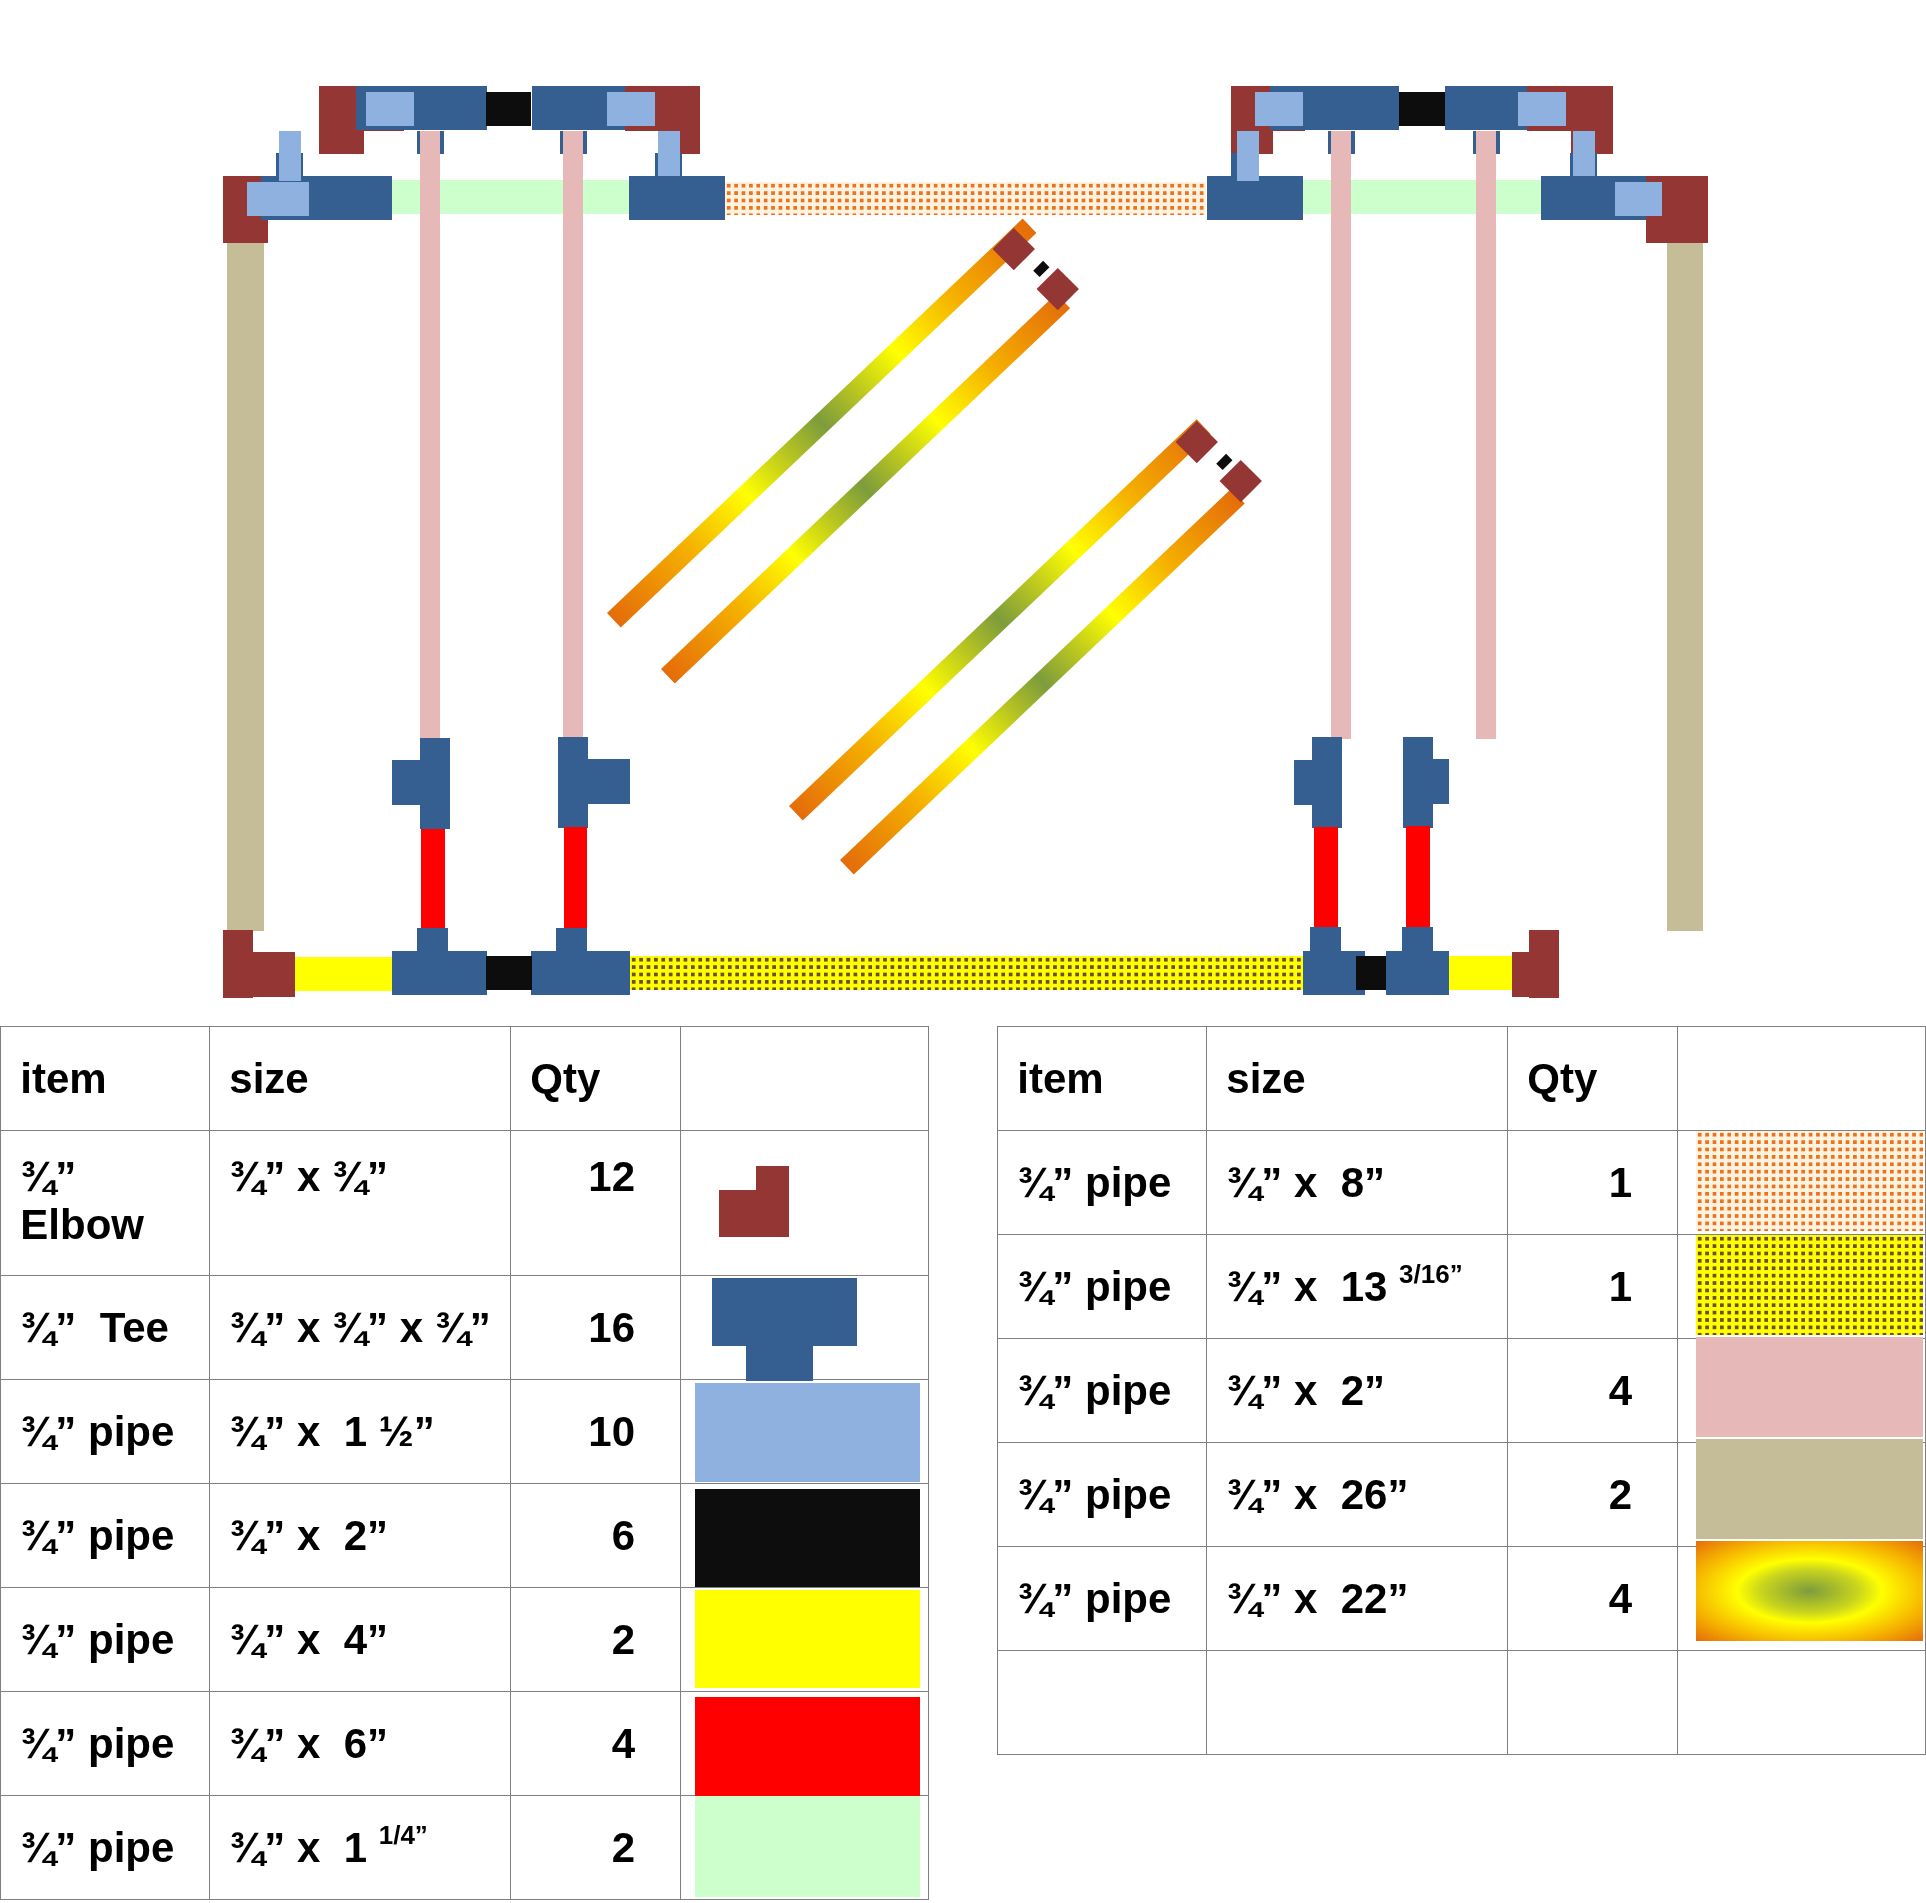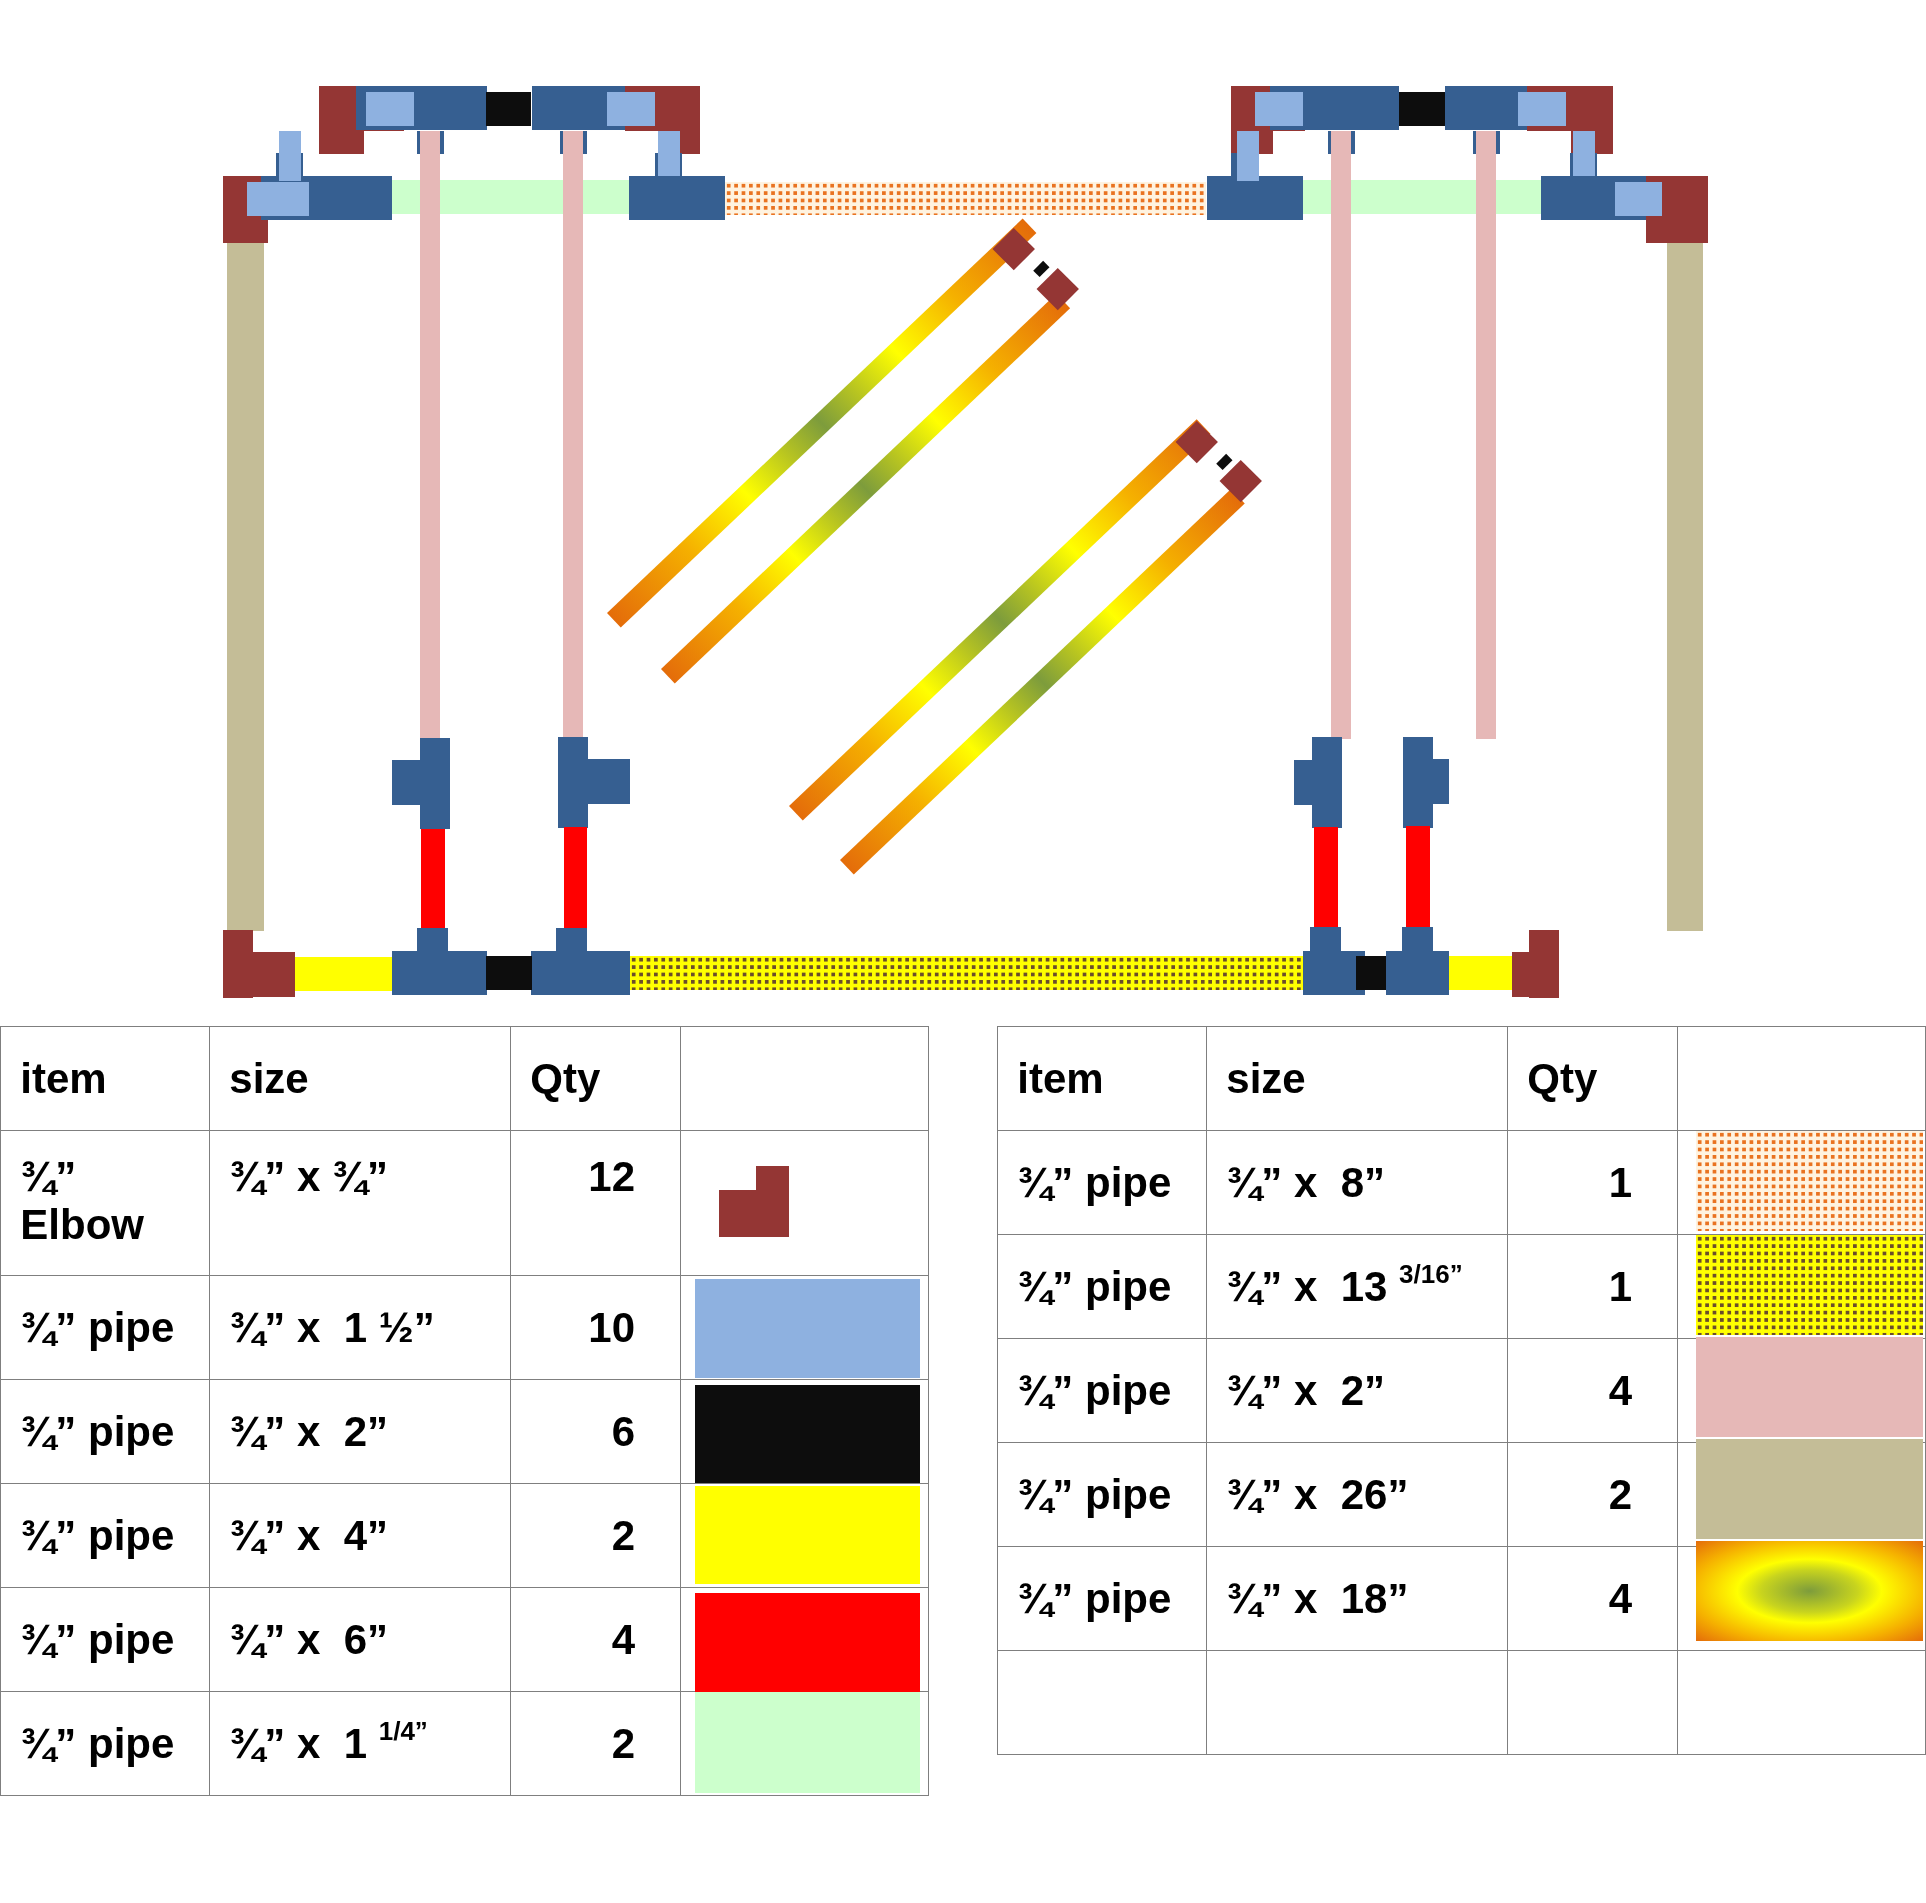--- a/index.html
+++ b/index.html
@@ -152,20 +152,29 @@
   <tr style="height:145px">
     <td class="top"><span>¾”</span><br><span>Elbow</span></td>
     <td class="top">¾” x ¾”</td>
     <td class="qty top">12</td>
     <td>
       <div class="sw elbow" style="left:75px;top:35px;width:33px;height:70px;"></div>
       <div class="sw elbow" style="left:38px;top:59px;width:70px;height:47px;"></div>
     </td>
   </tr>
   <tr style="height:104px">
+    <td style="white-space:pre">¾”  Tee</td>
+    <td>¾” x ¾” x ¾”</td>
+    <td class="qty">16</td>
+    <td>
+      <div class="sw tee" style="left:31px;top:2.3px;width:145px;height:68px;"></div>
+      <div class="sw tee" style="left:65px;top:68px;width:67px;height:37px;"></div>
+    </td>
+  </tr>
+  <tr style="height:104px">
     <td>¾” pipe</td>
     <td style="white-space:pre">¾” x  1 ½”</td>
     <td class="qty">10</td>
     <td>
           <div class="sw p15" style="left:13.6px;top:3.4px;width:225px;height:99px;"></div>
         </td>
   </tr>
   <tr style="height:104px">
     <td>¾” pipe</td>
     <td style="white-space:pre">¾” x  2”</td>
@@ -242,21 +251,21 @@
   <tr style="height:104px">
     <td>¾” pipe</td>
     <td style="white-space:pre">¾” x  26”</td>
     <td class="qty">2</td>
     <td>
           <div class="sw p21" style="left:18px;top:-4.5px;width:227px;height:100px;"></div>
         </td>
   </tr>
   <tr style="height:104px">
     <td>¾” pipe</td>
-    <td style="white-space:pre">¾” x  18”</td>
+    <td style="white-space:pre">¾” x  22”</td>
     <td class="qty">4</td>
     <td>
           <div class="sw p22r" style="left:18px;top:-5.7px;width:227px;height:100px;"></div>
         </td>
   </tr>
   <tr style="height:104px">
     <td></td>
     <td></td>
     <td class="qty"></td>
     <td></td>

